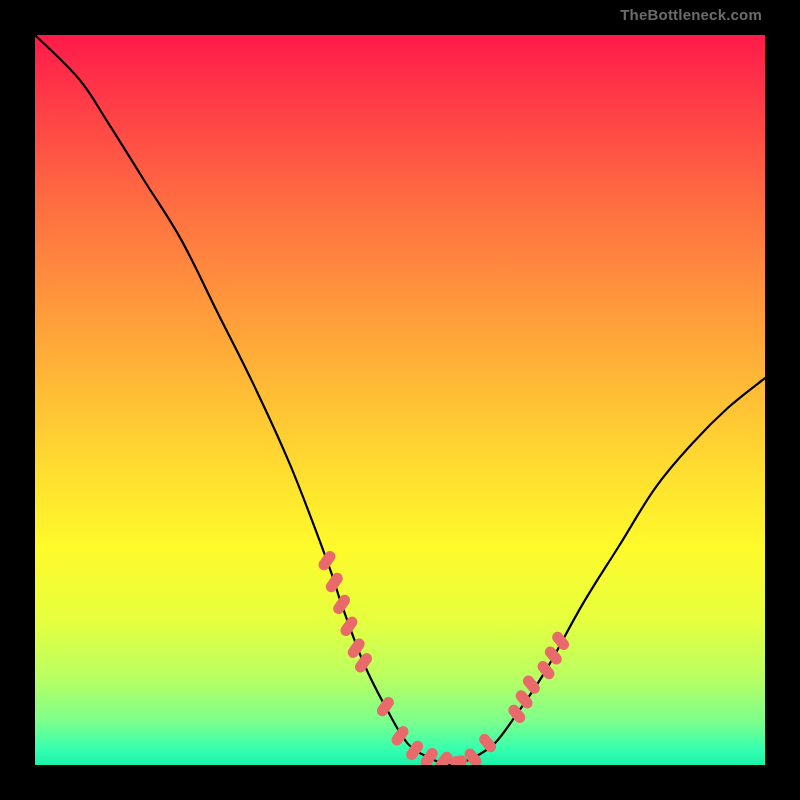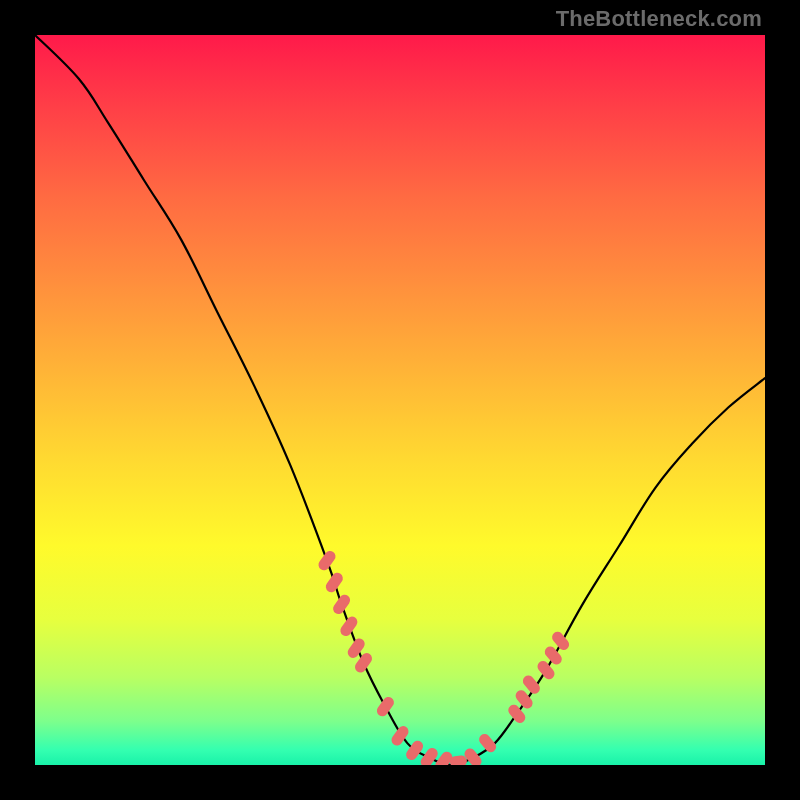--- a/index.html
+++ b/index.html
@@ -36,21 +36,21 @@
       #7dff8c 94%,
       #33ffb0 98%,
       #19f2a9 100%
     );
   }
   .watermark {
     position: absolute;
     top: 6px;
     right: 38px;
     font-family: Arial, Helvetica, sans-serif;
-    font-size: 22px;
+    font-size: 15px;
     font-weight: bold;
     color: #6b6b6b;
     letter-spacing: 0.2px;
   }
   svg.curve-layer {
     position: absolute;
     left: 0;
     top: 0;
     width: 730px;
     height: 730px;

